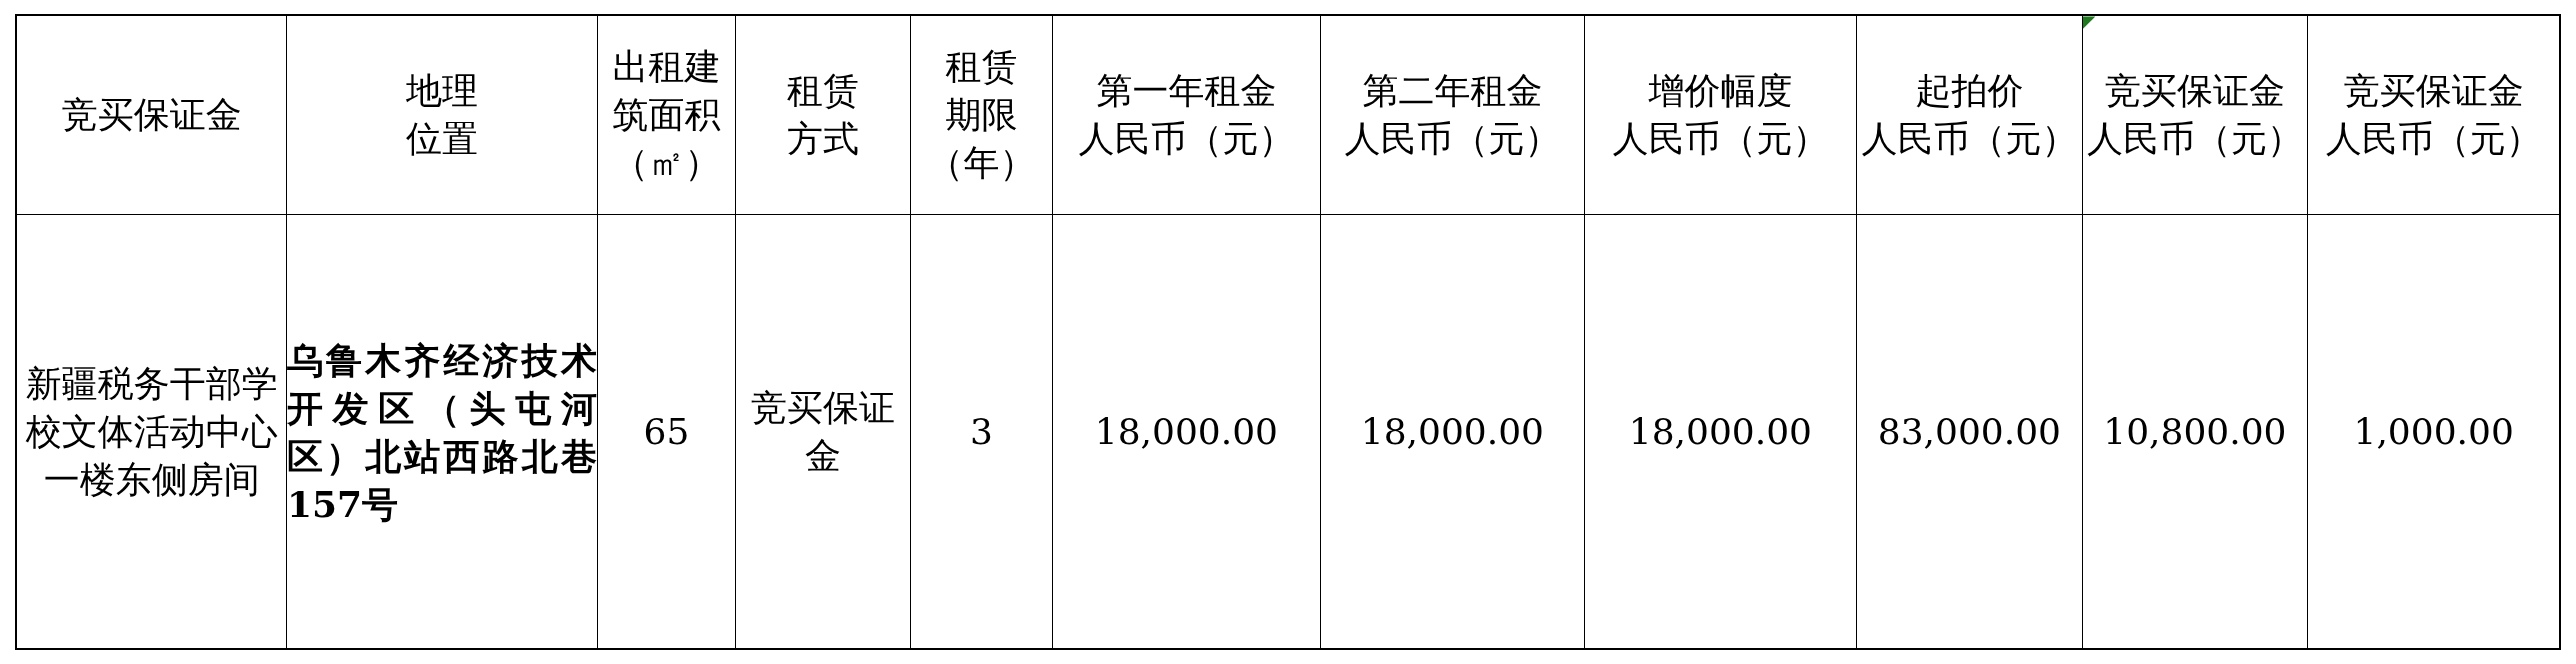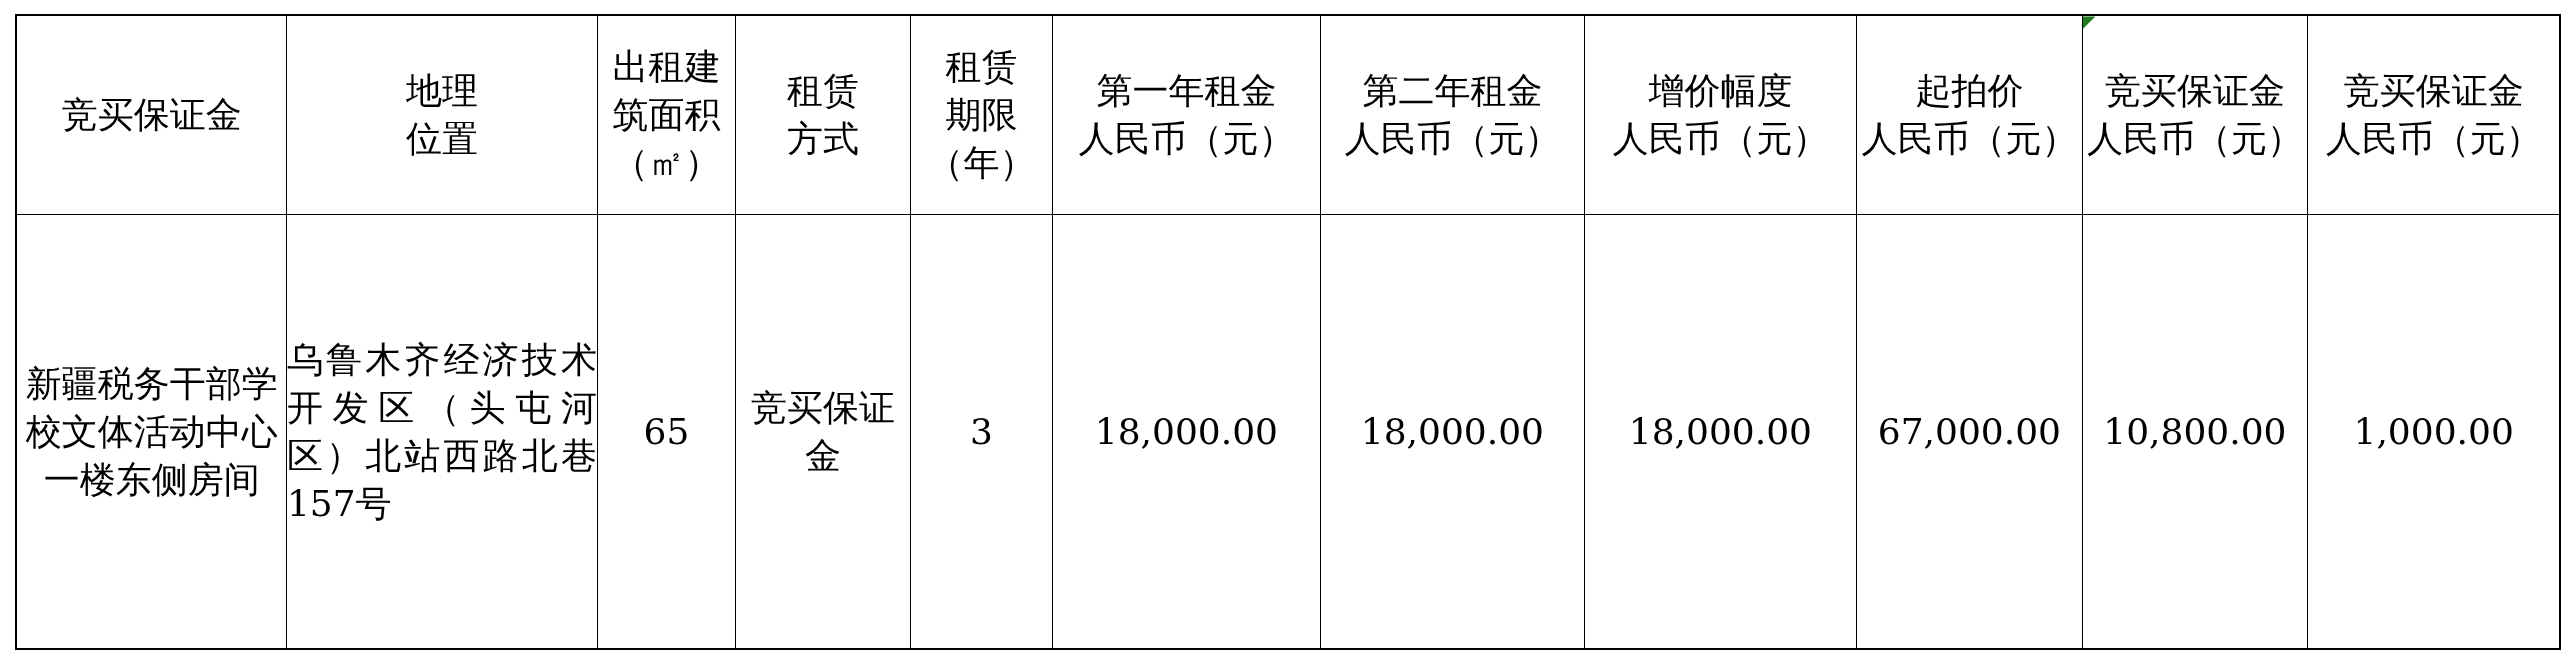--- a/index.html
+++ b/index.html
@@ -37,20 +37,21 @@
     overflow: hidden;
   }
   tr.header-row { height: 199px; }
   tr.data-row   { height: 435px; padding-left: 29px; }
   .ln { display: block; }
   
   td.cell-location { padding: 0 5.8px; }
   td.cell-location .ln {
     text-align: justify;
     text-align-last: justify;
+    font-weight: bold;
   }
   td.cell-location .ln:last-child {
     text-align-last: left;
   }
   
   th.flagged { position: relative; }
   .corner-flag {
     position: absolute;
     top: 0;
     left: 0;
@@ -137,20 +138,20 @@
             <div class="ln">开发区（头屯河</div>
             <div class="ln">区）北站西路北巷</div>
             <div class="ln">157号</div>
           </td>
         <td>65</td>
         <td>竞买保证金</td>
         <td>3</td>
         <td>18,000.00</td>
         <td>18,000.00</td>
         <td>18,000.00</td>
-        <td>67,000.00</td>
+        <td>83,000.00</td>
         <td>10,800.00</td>
         <td>1,000.00</td>
       </tr>
     </tbody>
   </table>
 </div>
 
 
 </body></html>

